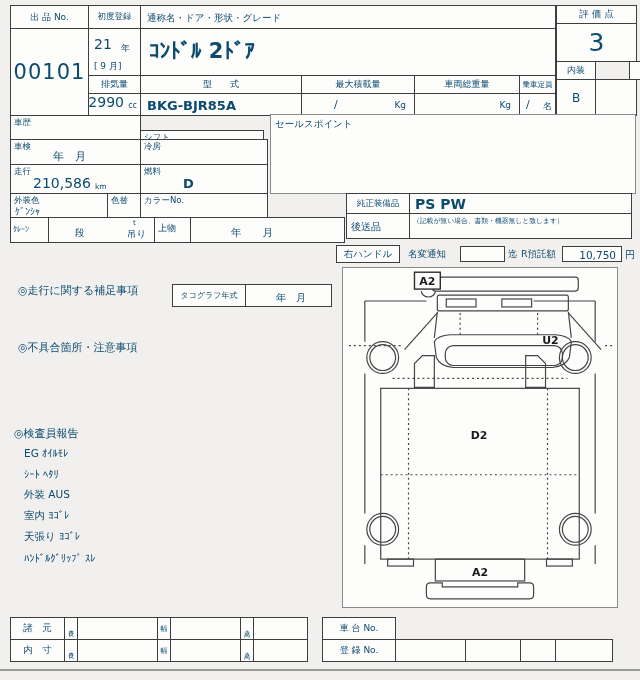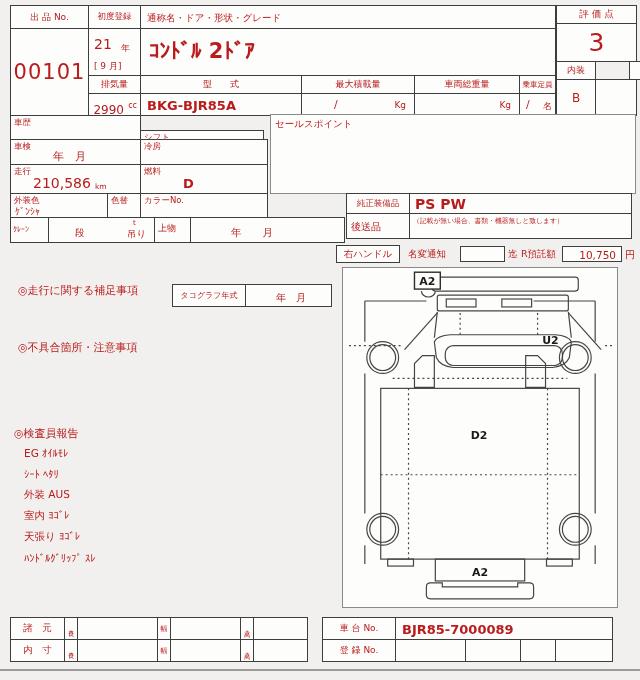--- a/index.html
+++ b/index.html
@@ -1,17 +1,17 @@
 <!DOCTYPE html>
 <html><head>
 <meta charset="utf-8">
 <style>
   html,body{margin:0;padding:0;background:#f1f0ee;}
   #sheet{position:relative;width:640px;height:680px;background:#f1f0ee;
-         font-family:"DejaVu Sans","Liberation Sans",sans-serif;color:#b91c1c;overflow:hidden;}
+         font-family:"DejaVu Sans","Liberation Sans",sans-serif;color:#0c4a6e;overflow:hidden;}
   .cell{position:absolute;box-sizing:border-box;border:1px solid #3e3e3e;background:#fdfdfc;}
   .box{position:absolute;box-sizing:border-box;border:1px solid #8a8a8a;background:#fdfdfc;}
   .txt{position:absolute;white-space:nowrap;}
   .cen{display:flex;align-items:center;justify-content:center;}
   .lbl{position:absolute;top:1px;left:3px;font-size:8.5px;white-space:nowrap;}
   .vtxt{writing-mode:vertical-rl;text-orientation:upright;font-size:6.5px;line-height:1;}
   .b{font-weight:bold;}
   svg text{font-family:"DejaVu Sans","Liberation Sans",sans-serif;}
 </style>
 </head>
@@ -39,21 +39,21 @@
     <span class="txt" style="left:6px;top:6px;font-size:9.5px;">通称名・ドア・形状・グレード</span>
   </div>
   <div class="cell" style="left:140px;top:28px;width:416px;height:48px;">
     <span class="txt b" style="left:8px;top:10px;font-size:21px;">ｺﾝﾄﾞﾙ 2ﾄﾞｱ</span>
   </div>
 
   <div class="cell cen" style="left:88px;top:75px;width:53px;height:19px;font-size:9px;">
       <span>排気量</span>
     </div>
   <div class="cell" style="left:88px;top:93px;width:53px;height:23px;">
-    <span class="txt" style="right:16px;top:9px;font-size:12px;">2990</span>
+    <span class="txt" style="right:16px;top:0;font-size:14px;">2990</span>
     <span class="txt" style="right:3px;top:7px;font-size:8px;">cc</span>
   </div>
 
   <div class="cell cen" style="left:140px;top:75px;width:162px;height:19px;font-size:9px;justify-content:center;">
       <span>型　　式</span>
     </div>
   <div class="cell" style="left:140px;top:93px;width:162px;height:23px;">
     <span class="txt b" style="left:6px;top:4px;font-size:13px;">BKG-BJR85A</span>
   </div>
 
@@ -278,23 +278,20 @@
     </div>
   <div class="cell" style="left:170px;top:617px;width:71px;height:23px;"></div>
   <div class="cell cen" style="left:240px;top:617px;width:14px;height:23px;">
     <span class="vtxt">高さ</span>
     </div>
   <div class="cell" style="left:253px;top:617px;width:55px;height:23px;"></div>
 
   <div class="cell cen" style="left:322px;top:617px;width:74px;height:23px;font-size:9px;">
       <span>車 台 No.</span>
     </div>
-  <div class="cell" style="left:395px;top:617px;width:218px;height:23px;">
-    <span class="txt b" style="left:6px;top:4px;font-size:13px;">BJR85-7000089</span>
-  </div>
 
   <div class="cell cen" style="left:10px;top:639px;width:55px;height:23px;font-size:9.5px;">
       <span>内　寸</span>
     </div>
   <div class="cell cen" style="left:64px;top:639px;width:14px;height:23px;">
     <span class="vtxt">長さ</span>
     </div>
   <div class="cell" style="left:77px;top:639px;width:81px;height:23px;"></div>
   <div class="cell cen" style="left:157px;top:639px;width:14px;height:23px;font-size:7px;">
     <span>幅</span>

